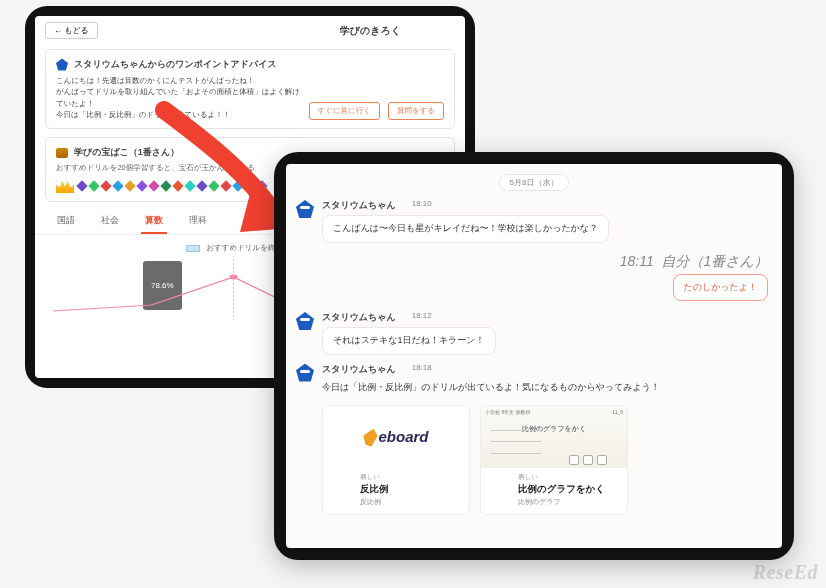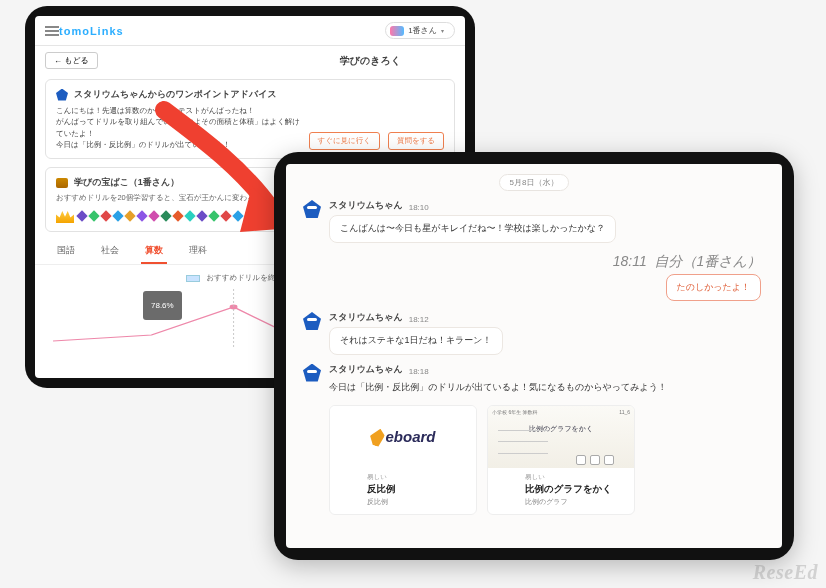--- a/index.html
+++ b/index.html
@@ -66,57 +66,57 @@
     clip-path: polygon(0 100%,0 40%,20% 60%,35% 15%,50% 55%,65% 15%,80% 60%,100% 40%,100% 100%); }
   .gem { width: 8px; height: 8px; transform: rotate(45deg); display: inline-block; }
   .tabs-row { display: flex; gap: 18px; padding: 2px 18px 0; font-size: 9px; color: #666; border-bottom: 1px solid #eee; }
   .tab { padding: 6px 4px 5px; }
   .tab.active { color: #f05030; border-bottom: 2px solid #f05030; font-weight: 700; }
   .legend { display: flex; gap: 6px; align-items: center; font-size: 7.5px; color: #666; padding: 8px 18px 2px; justify-content: center;}
   .legend .sw { width: 14px; height: 7px; background: #c9e3ff; border: 1px solid #9cd; }
   .chart-area { position: relative; height: 60px; margin: 4px 18px 0; }
   .tooltip {
     position: absolute; top: 2px; left: 90px; background: #6b6b6b; color: #fff;
-    font-size: 8px; padding: 10px 8px; border-radius: 3px;
+    font-size: 8px; padding: 20px 8px; border-radius: 3px;
   }
   .chart-area svg { position: absolute; inset: 0; width: 100%; height: 100%; }
 
   
   .tablet-front {
     position: absolute;
     left: 274px; top: 152px;
     width: 520px; height: 408px;
     background: #111; border-radius: 24px;
     padding: 12px;
     box-shadow: 0 6px 24px rgba(0,0,0,.25);
   }
   .screen-front {
     width: 100%; height: 100%;
     background: #fcfbfa; border-radius: 4px;
     font-size: 9px; color: #333;
     overflow: hidden;
-    padding: 10px 17px;
+    padding: 10px 10px;
     display: flex; flex-direction: column; gap: 8px;
   }
   .datechip {
     align-self: center; font-size: 8px; color: #888;
     padding: 2px 10px; border: 1px solid #e8e4e0; border-radius: 10px; background: #fff;
   }
   .msg { display: flex; gap: 8px; }
   .msg .bot { flex: none; width: 18px; height: 18px; position: relative; margin-top: 1px; }
   .msg .bot::before {
     content: ""; position: absolute; inset: 0;
     background: #1c5cc0; clip-path: polygon(50% 0,100% 38%,82% 100%,18% 100%,0 38%);
   }
   .msg .bot::after {
     content: ""; position: absolute; left: 4px; right: 4px; top: 6px; height: 3px;
     background: #fff; border-radius: 2px;
   }
   .msg-body { display: flex; flex-direction: column; gap: 3px; }
-  .msg-meta { font-size: 8px; color: #888; display: flex; gap: 6px; align-items: flex-end; }
+  .msg-meta { font-size: 8px; color: #888; display: flex; gap: 16px; align-items: flex-start; }
   .msg-meta .name { font-weight: 700; color: #444; font-size: 9px; }
   .bubble {
     background: #fff; border: 1px solid #ece7e2; border-radius: 8px;
     padding: 6px 10px; font-size: 9px; line-height: 1.5; display: inline-block;
     max-width: 380px;
   }
   .reply { align-self: flex-end; display: flex; flex-direction: column; align-items: flex-end; gap: 3px; margin: 2px 4px; }
   .reply .meta { font-size: 14px; color: #888; font-style: italic; }
   .reply .bubble { border-color: #f0a08a; color: #e0603a; }
 
@@ -156,34 +156,20 @@
     color: rgba(120,120,120,.28); font-style: italic;
     font-family: Georgia, serif;
   }
 </style>
 </head>
 <body>
 
 <div class="tablet-back">
   <div class="screen-back">
 
-    <div class="topbar">
-      <div class="ham">
-          <span></span>
-          <span></span>
-          <span></span>
-        </div>
-      <div class="logo">tomoLinks</div>
-      <div style="flex:1"></div>
-      <div class="user-pill">
-        <span class="av"></span>
-        <span>1番さん</span>
-        <span style="font-size:6px;color:#888;">▾</span>
-      </div>
-    </div>
 
     <div class="crumb">
       <button type="button" class="back-btn">
         <span>← </span><span>もどる</span>
       </button>
       <div class="page-title">学びのきろく</div>
       <div style="width:46px"></div>
     </div>
 
     <div class="card">

